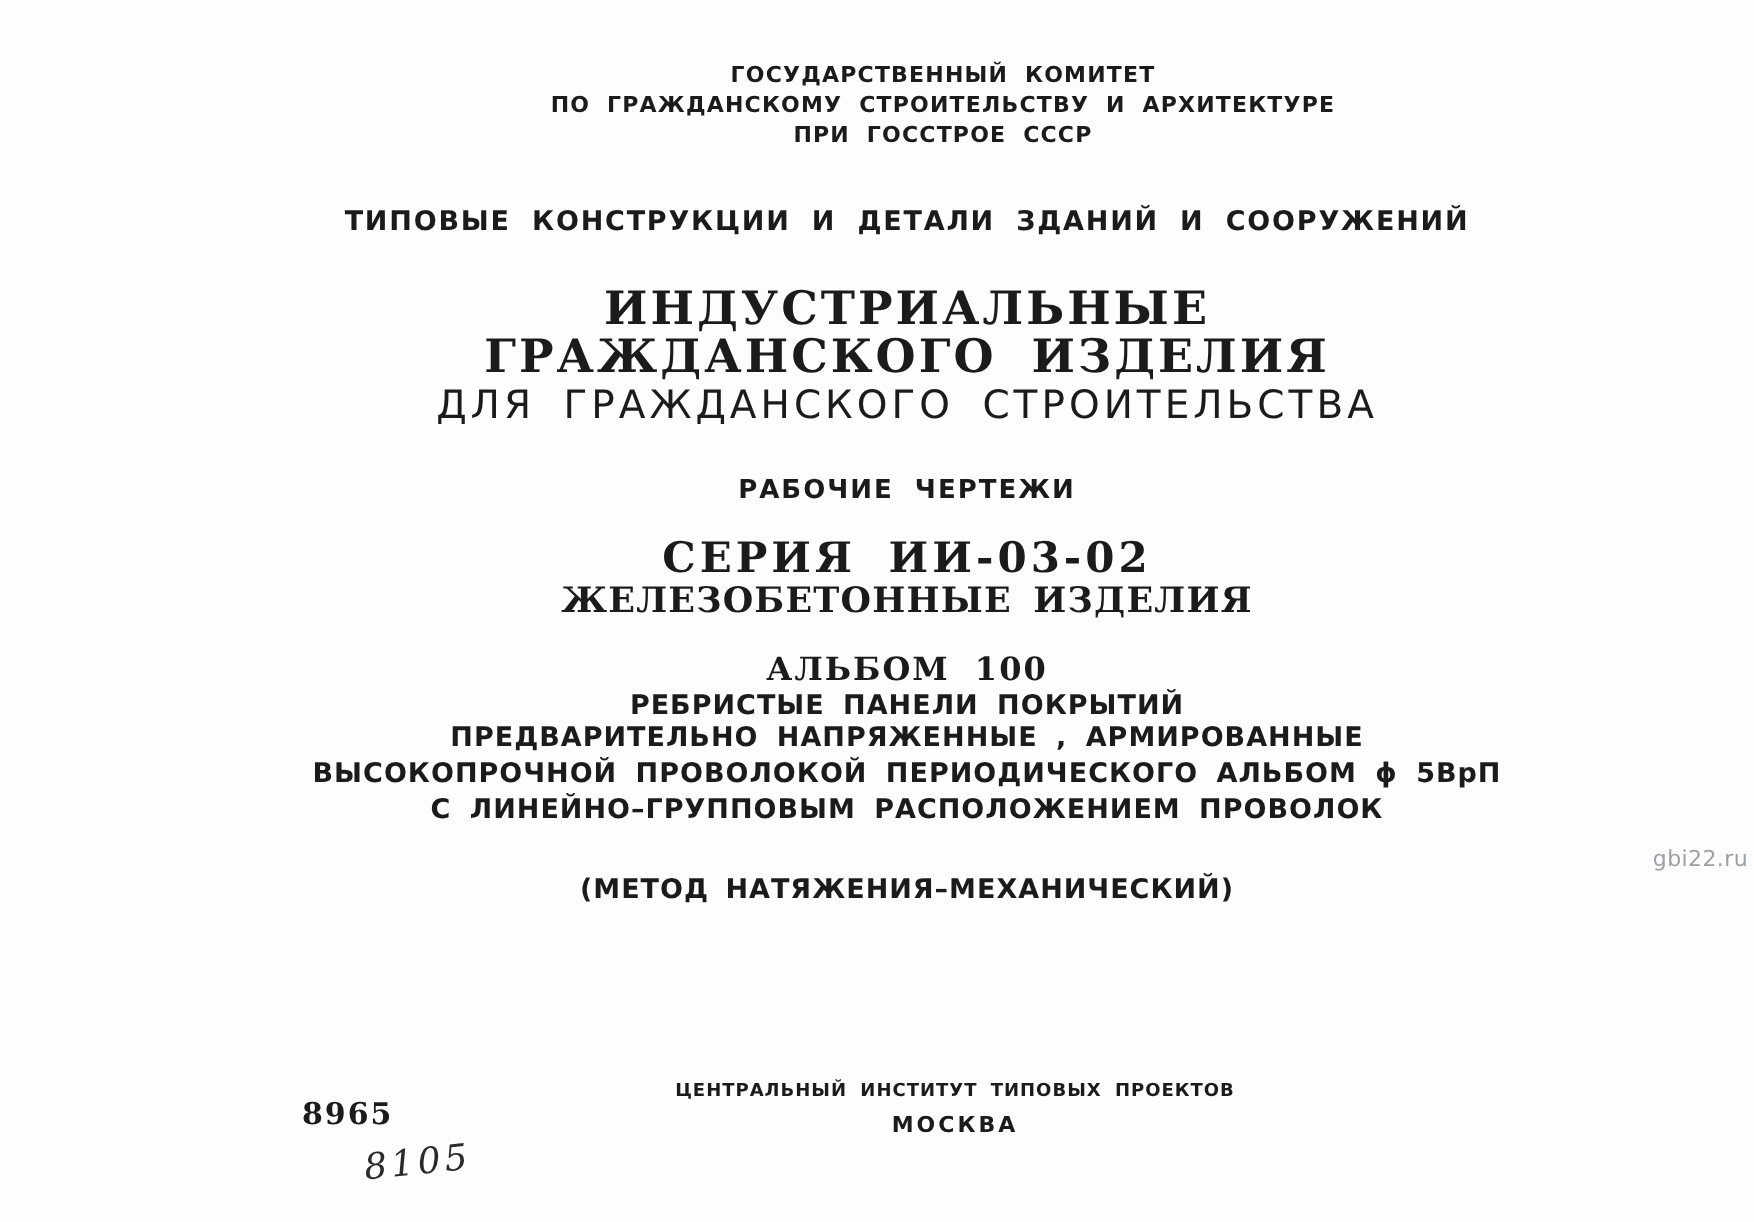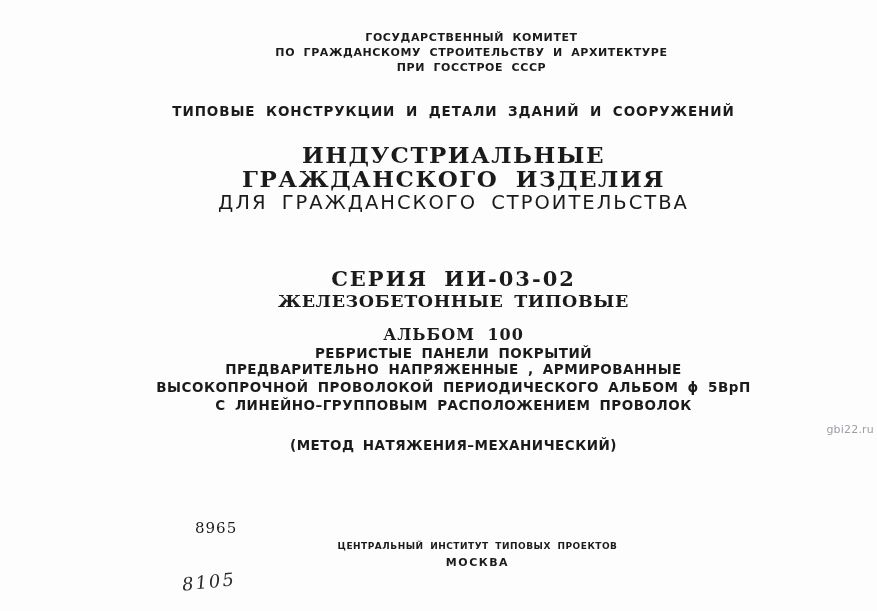--- a/index.html
+++ b/index.html
@@ -45,26 +45,25 @@
   .album-0 { top: 345px; }
   .album-1 { top: 361px; }
   .album-2 { top: 379px; }
   .album-3 { top: 397px; }
   .album-4 { top: 415px; }
   .method  { top: 437px; font-size: 13.5px; font-weight: 600; letter-spacing: 0.5px; word-spacing: 3px; }
 
   .doc-number {
     position: absolute;
     left: 151px;
-    top: 519px;
+    top: 548px;
     font-family: "DejaVu Serif", "Liberation Serif", serif;
     font-size: 15px;
-    font-weight: 400;
+    font-weight: 700;
     letter-spacing: 1px;
-    margin-left: 44px;
   }
   .publisher { left: 78px; top: 541px; font-size: 9px; font-weight: 700; letter-spacing: 0.5px; word-spacing: 3px; }
   .city      { left: 78px; top: 556px; font-size: 11px; font-weight: 700; letter-spacing: 1.5px; }
 
   .handwritten {
     position: absolute;
     left: 182px;
     top: 571px;
     font-family: "DejaVu Serif", "Liberation Serif", serif;
     font-style: italic;
@@ -90,23 +89,24 @@
   <div class="line org-line org-1">ГОСУДАРСТВЕННЫЙ КОМИТЕТ</div>
   <div class="line org-line org-2">ПО ГРАЖДАНСКОМУ СТРОИТЕЛЬСТВУ И АРХИТЕКТУРЕ</div>
   <div class="line org-line org-3">ПРИ ГОССТРОЕ СССР</div>
 
   <div class="line series-heading">ТИПОВЫЕ КОНСТРУКЦИИ И ДЕТАЛИ ЗДАНИЙ И СООРУЖЕНИЙ</div>
 
   <div class="line title-1">ИНДУСТРИАЛЬНЫЕ</div>
   <div class="line title-2">ГРАЖДАНСКОГО ИЗДЕЛИЯ</div>
   <div class="line title-3">ДЛЯ ГРАЖДАНСКОГО СТРОИТЕЛЬСТВА</div>
 
+  <div class="line subtitle">РАБОЧИЕ ЧЕРТЕЖИ</div>
 
   <div class="line series-number">СЕРИЯ ИИ-03-02</div>
-  <div class="line series-type">ЖЕЛЕЗОБЕТОННЫЕ ТИПОВЫЕ</div>
+  <div class="line series-type">ЖЕЛЕЗОБЕТОННЫЕ ИЗДЕЛИЯ</div>
 
   <div class="line album-heading">АЛЬБОМ 100</div>
   <div class="line album-line album-0">РЕБРИСТЫЕ ПАНЕЛИ ПОКРЫТИЙ</div>
   <div class="line album-line album-1">ПРЕДВАРИТЕЛЬНО НАПРЯЖЕННЫЕ , АРМИРОВАННЫЕ</div>
   <div class="line album-line album-2">ВЫСОКОПРОЧНОЙ ПРОВОЛОКОЙ ПЕРИОДИЧЕСКОГО АЛЬБОМ ϕ 5ВрП</div>
   <div class="line album-line album-3">С ЛИНЕЙНО–ГРУППОВЫМ РАСПОЛОЖЕНИЕМ ПРОВОЛОК</div>
   <div class="line method">(МЕТОД НАТЯЖЕНИЯ–МЕХАНИЧЕСКИЙ)</div>
 
   <div class="doc-number">8965</div>
   <div class="line publisher">ЦЕНТРАЛЬНЫЙ ИНСТИТУТ ТИПОВЫХ ПРОЕКТОВ</div>

